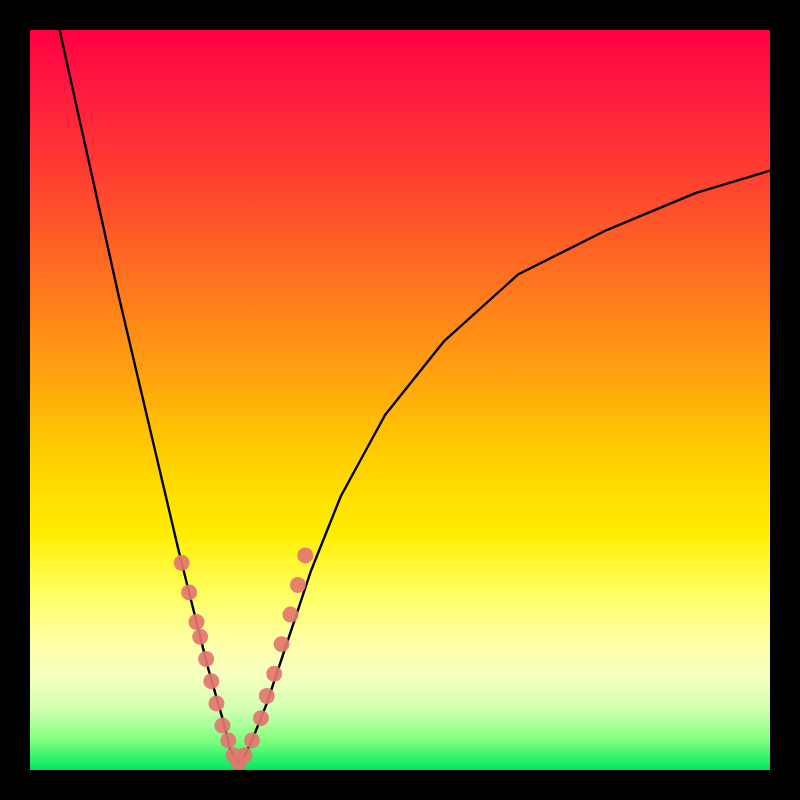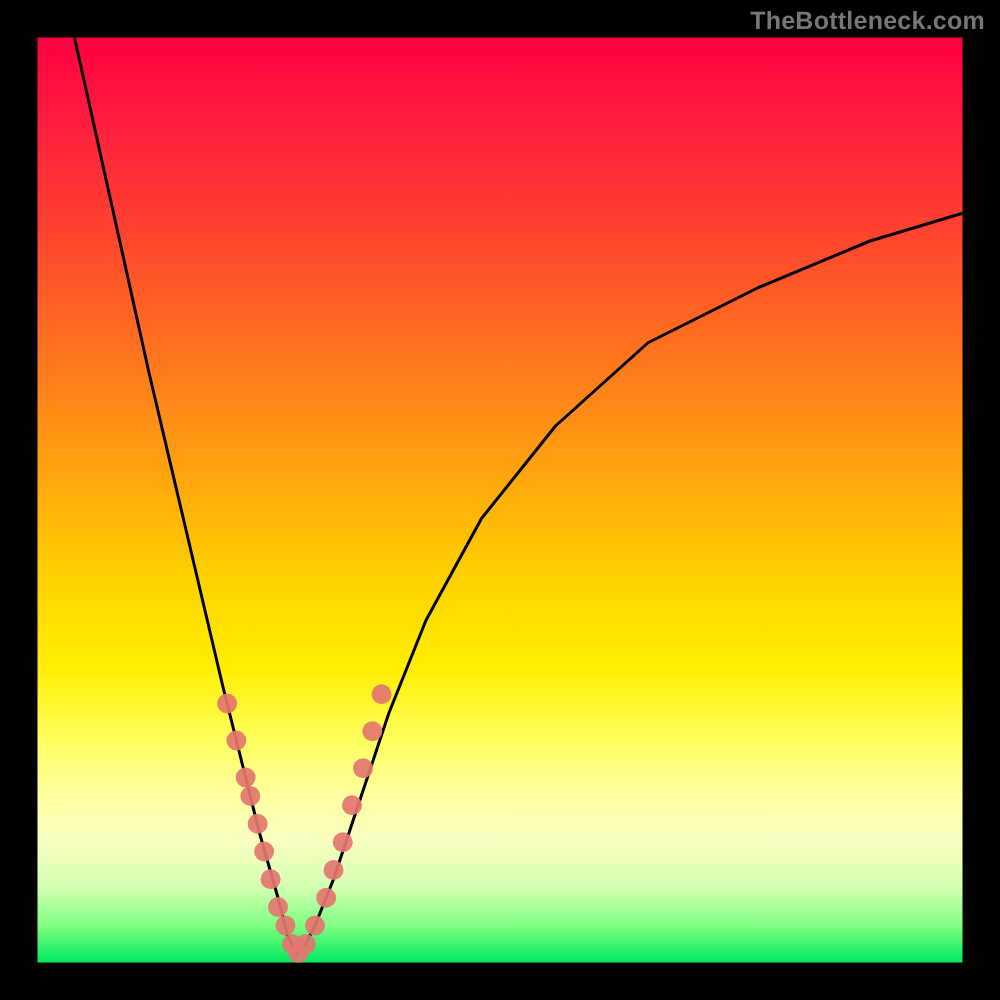--- a/index.html
+++ b/index.html
@@ -47,21 +47,20 @@
     left: 0;
     top: 0;
     width: 740px;
     height: 740px;
   }
 </style>
 </head>
 <body>
 
 <div class="chart-container">
-  <div class="watermark">TheBottleneck.com</div>
   <div class="plot-area">
     <svg class="curve" viewBox="0 0 740 740" preserveAspectRatio="none">
       <g>
         <path id="curve-path" fill="none" stroke="#000" stroke-width="2.4" stroke-linecap="round" stroke-linejoin="round" d="M29.60 0.00 L59.20 133.20 L88.80 266.40 L118.40 392.20 L148.00 518.00 L162.80 577.20 L177.60 636.40 L192.40 688.20 L199.80 717.80 L207.20 732.60 L214.60 725.20 L222.00 710.40 L236.80 673.40 L251.60 629.00 L266.40 584.60 L281.20 540.20 L310.80 466.20 L355.20 384.80 L414.40 310.80 L488.40 244.20 L577.20 199.80 L666.00 162.80 L740.00 140.60"></path>
       </g>
       <g id="points-group">
           <circle cx="151.70" cy="532.80" r="8" fill="#e3766f" fill-opacity="0.92"></circle>
           <circle cx="159.10" cy="562.40" r="8" fill="#e3766f" fill-opacity="0.92"></circle>
           <circle cx="166.50" cy="592.00" r="8" fill="#e3766f" fill-opacity="0.92"></circle>
           <circle cx="170.20" cy="606.80" r="8" fill="#e3766f" fill-opacity="0.92"></circle>

